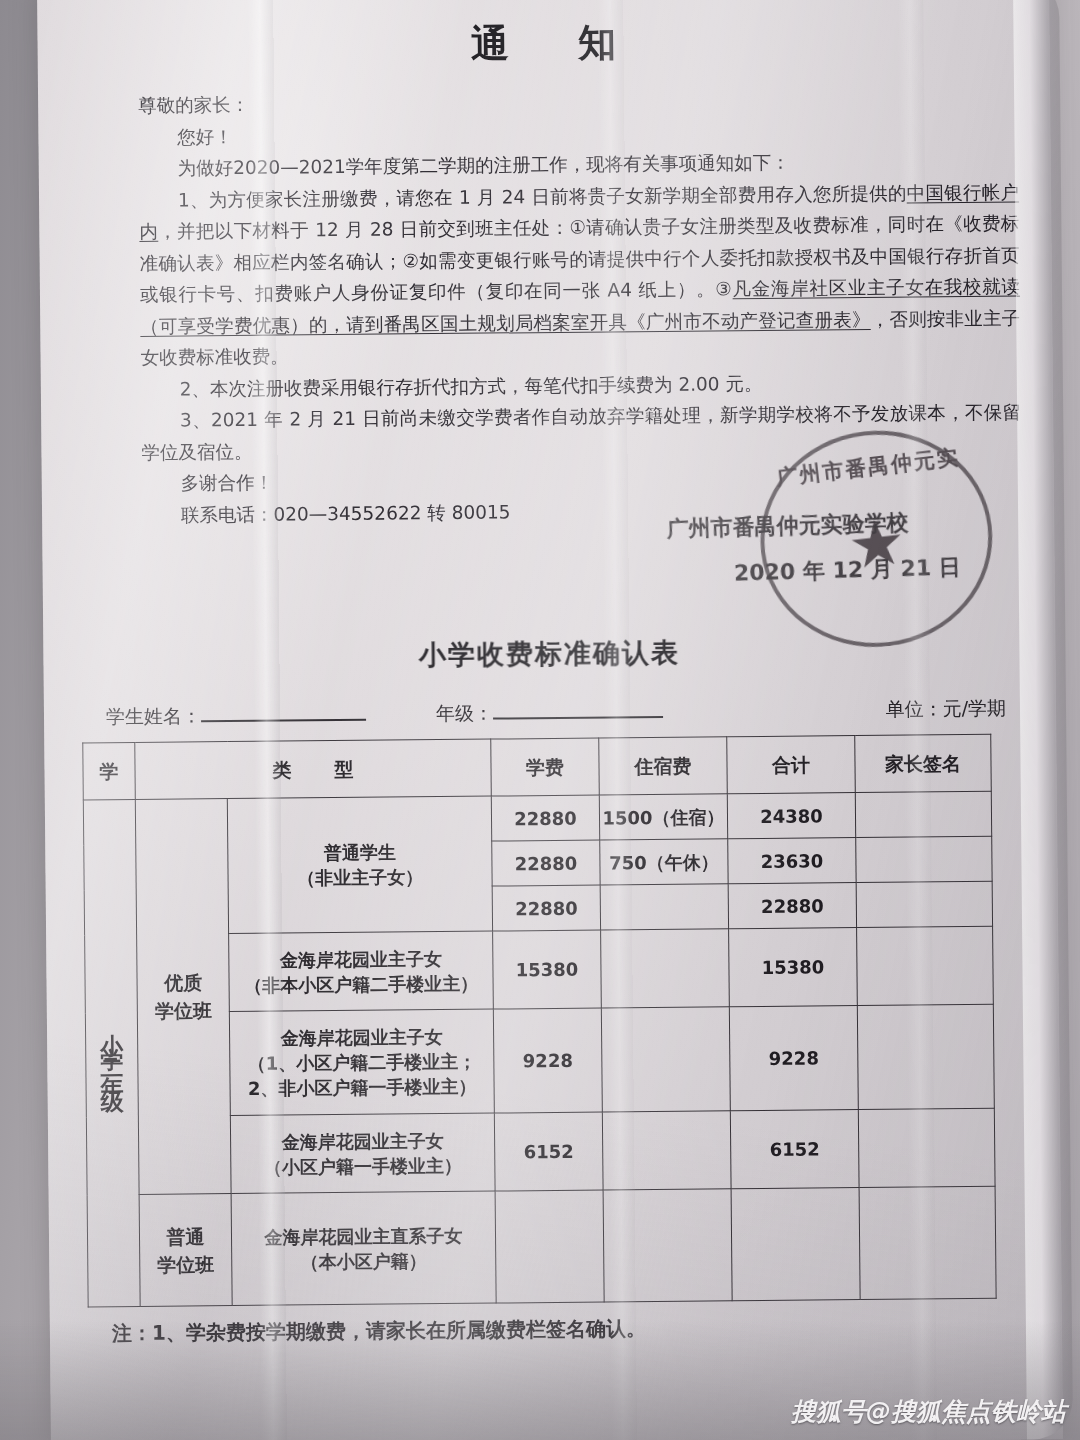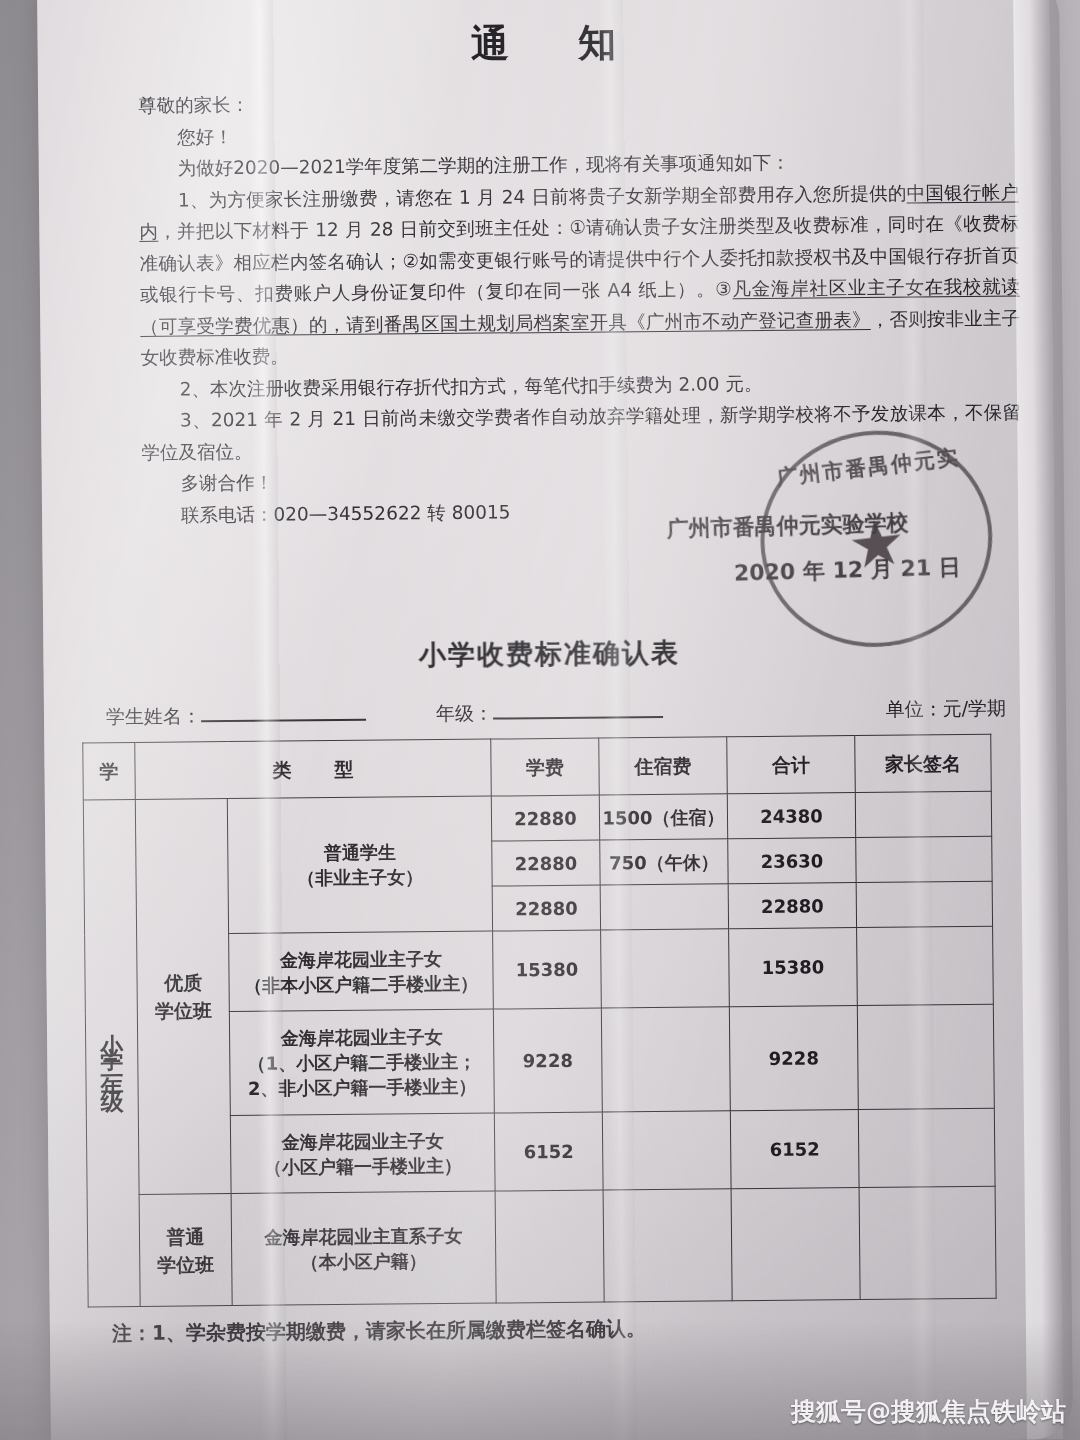--- a/index.html
+++ b/index.html
@@ -261,20 +261,21 @@
   .watermark {
     position: absolute;
     right: 14px;
     bottom: 12px;
     font-size: 25px;
     font-weight: 700;
     color: #f2f0f2;
     text-shadow: 0 1px 2px rgba(40,38,44,0.55);
     letter-spacing: 0px;
     white-space: nowrap;
+    font-style: italic;
   }
   .wm-host { position: absolute; inset: 0; pointer-events: none; }
 </style>
 </head>
 <body>
 
 <div id="scene">
   <div class="desk-left"></div>
 
   <div id="paper">

